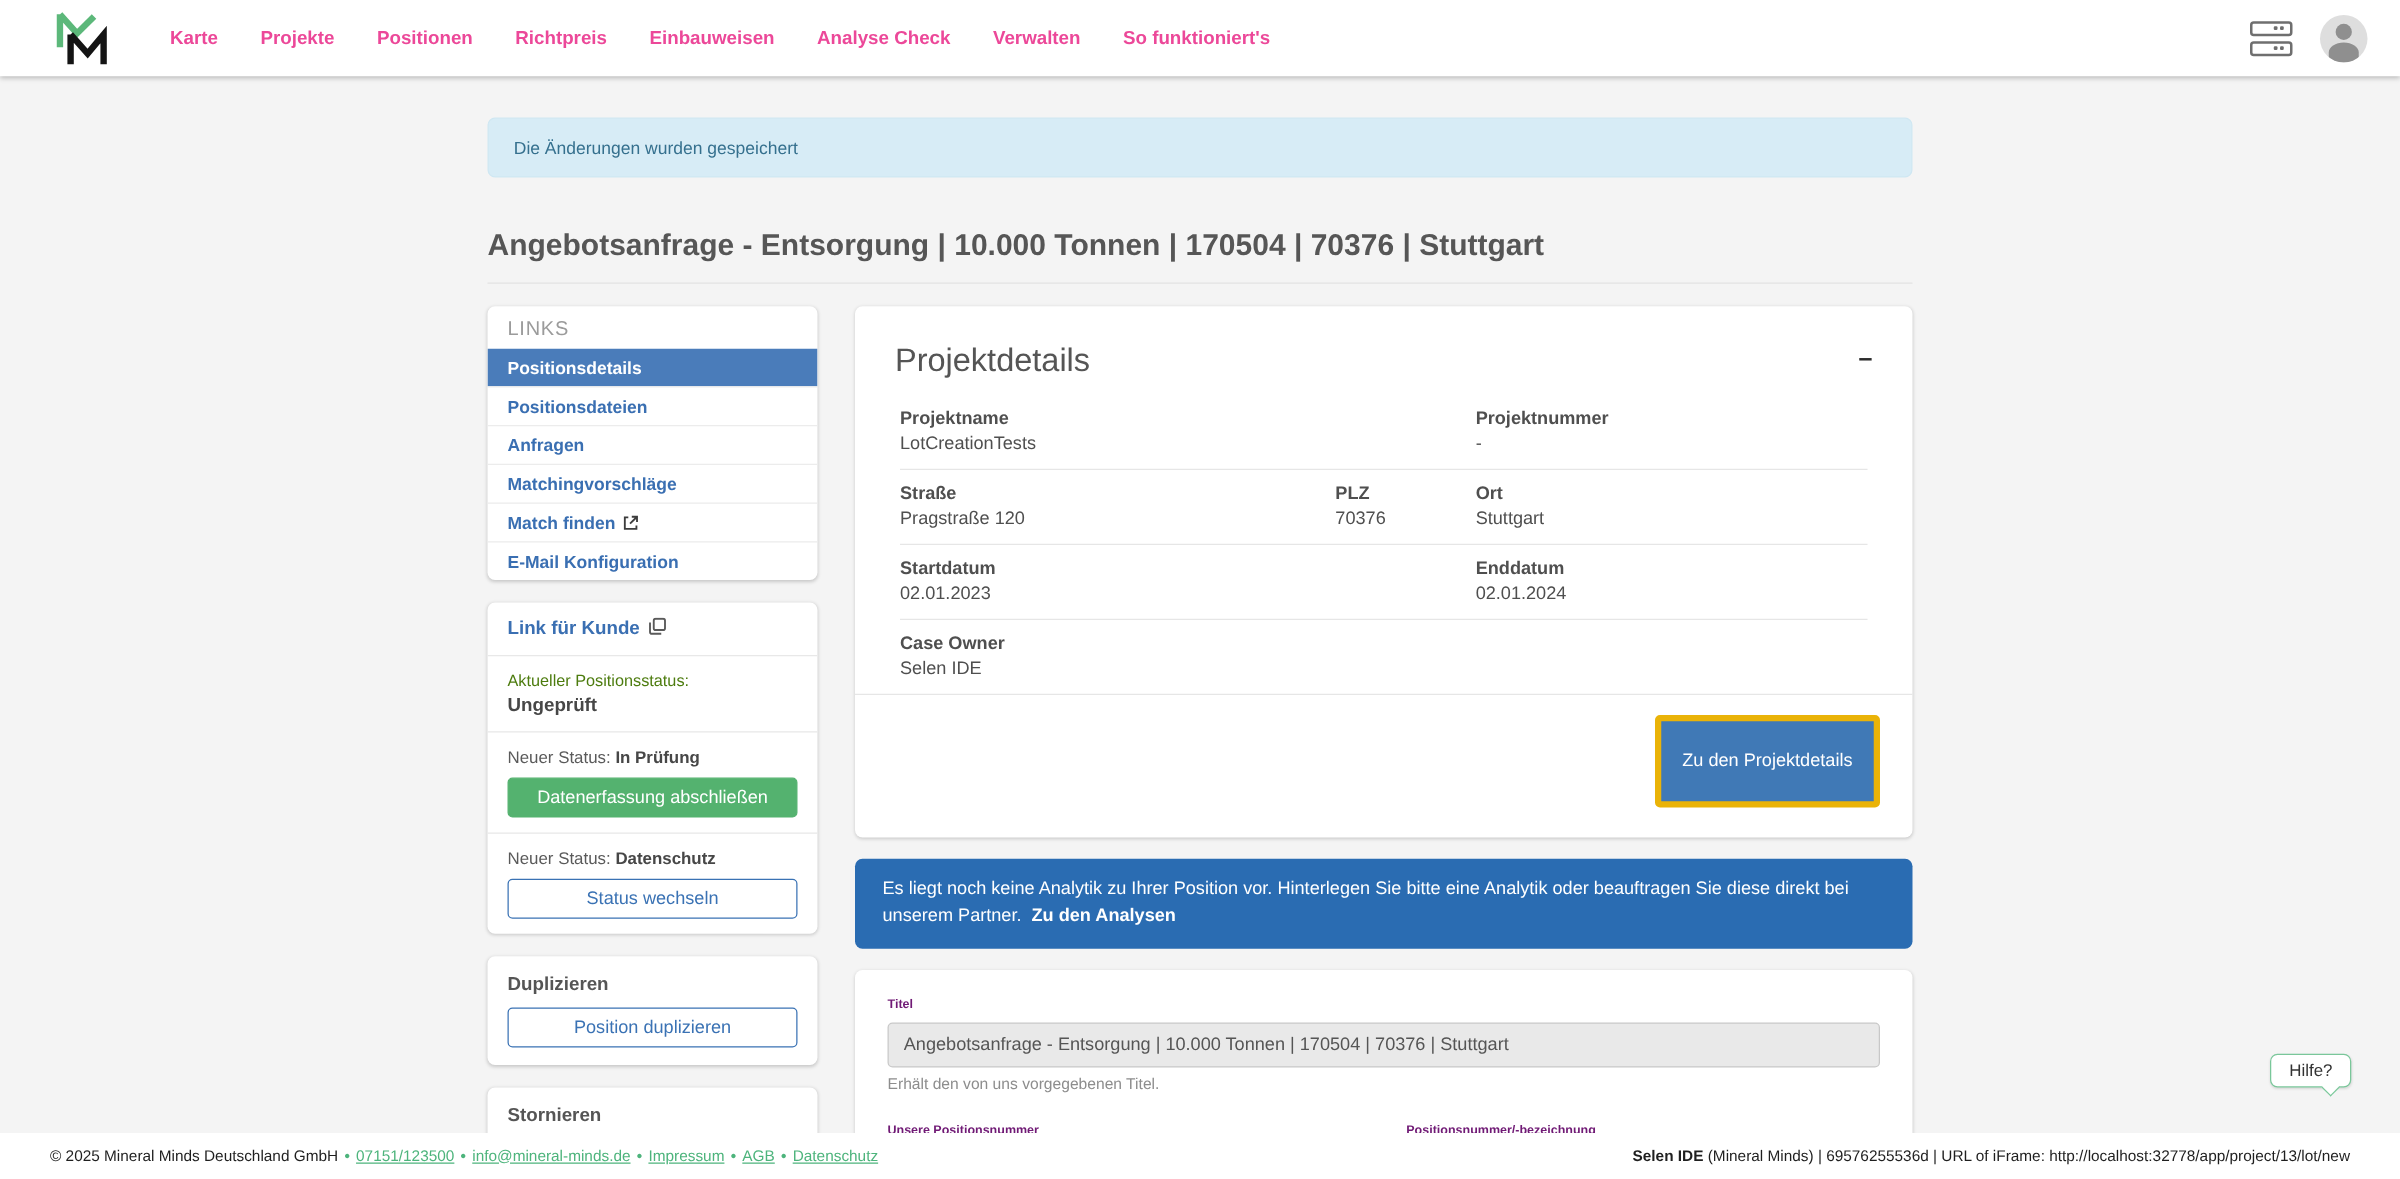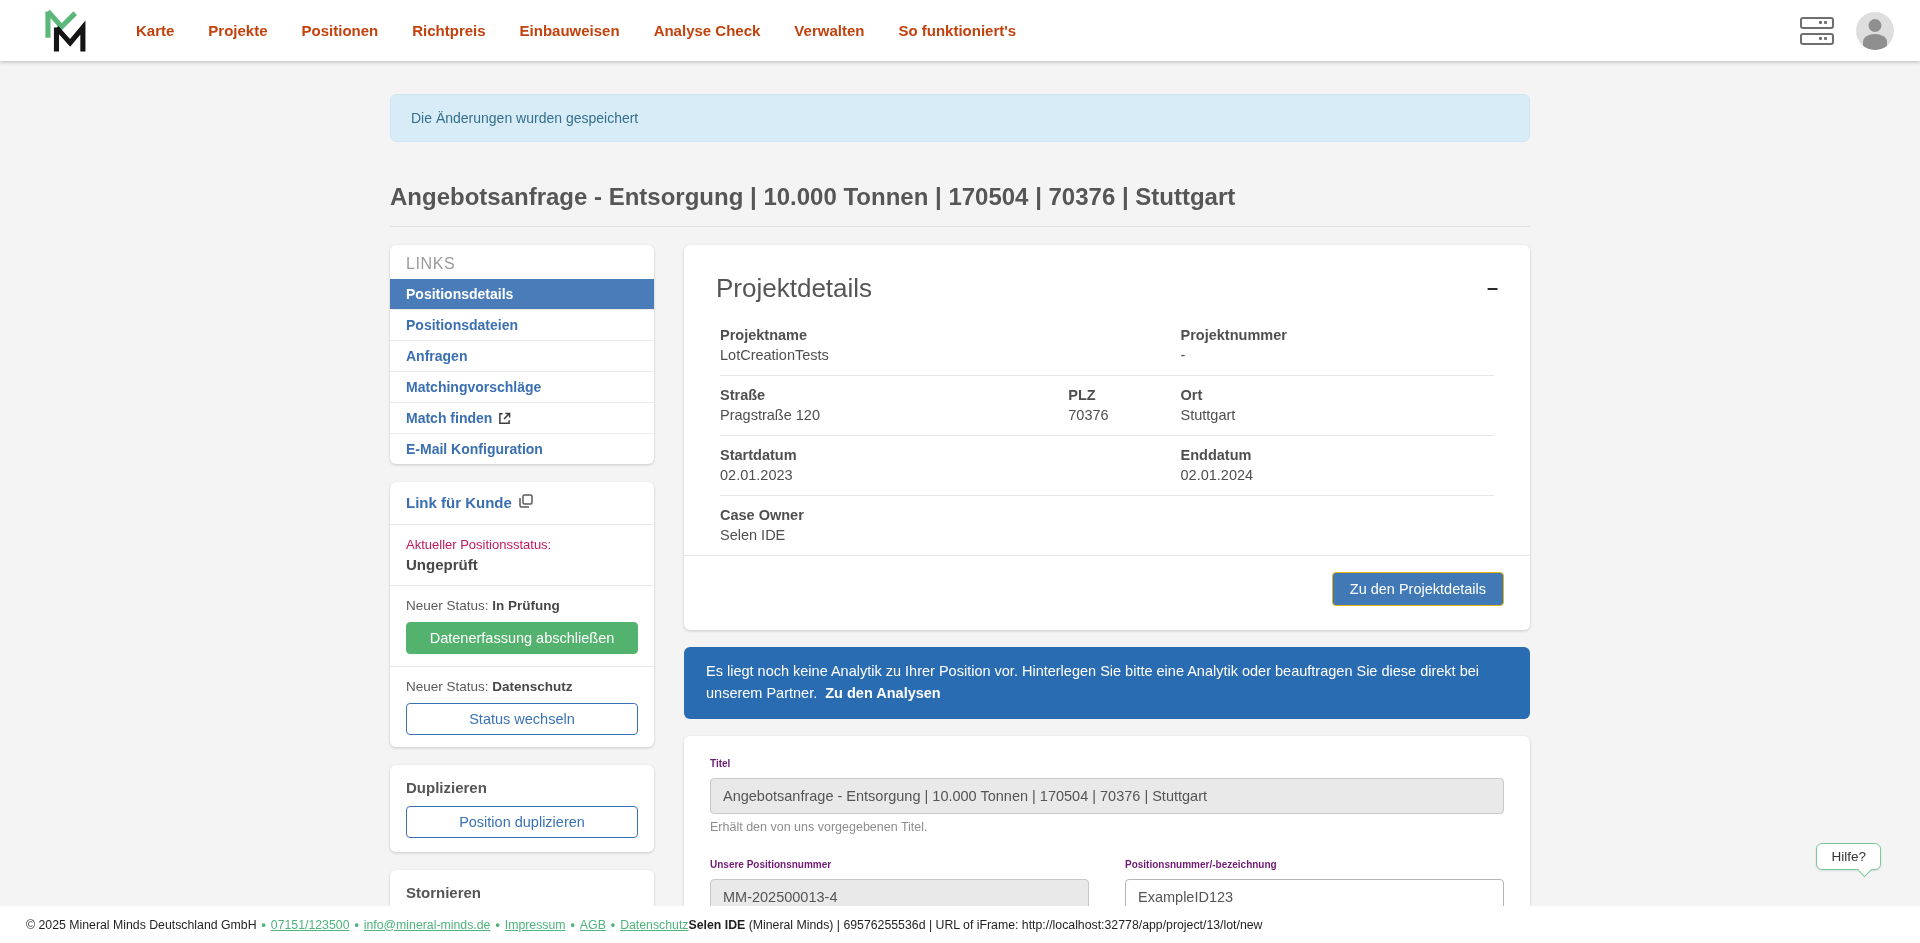--- a/index.html
+++ b/index.html
@@ -3,21 +3,21 @@
 <meta charset="utf-8">
 <style>
   * { margin:0; padding:0; box-sizing:border-box; }
   html,body { width:1920px; height:943px; }
   body { font-family:"Liberation Sans", sans-serif; background:#f4f4f4; overflow:hidden; position:relative; color:#555; }
 
   
   .topbar { height:61px; background:#fff; box-shadow:0 1px 4px rgba(0,0,0,.25); display:flex; align-items:center; padding:0 26px 0 42px; position:relative; z-index:40; }
   .logo { width:46px; height:50px; margin-right:48px; flex:0 0 auto; }
   .nav { display:flex; gap:34px; align-items:center; }
-  .nav-item { font-size:15px; font-weight:600; color:#c2410c; cursor:pointer; white-space:nowrap; }
+  .nav-item { font-size:15px; font-weight:600; color:#ec4899; cursor:pointer; white-space:nowrap; }
   .topbar-right { margin-left:auto; display:flex; align-items:center; gap:22px; }
   .deck-icon { width:34px; height:34px; display:flex; flex-direction:column; justify-content:center; gap:4px; }
   .deck-row { height:12px; border:2px solid #6f6f6f; border-radius:3px; position:relative; }
   .deck-row::before, .deck-row::after { content:""; position:absolute; top:2.5px; width:3px; height:3px; background:#6f6f6f; border-radius:1px; }
   .deck-row::before { right:5px; } .deck-row::after { right:10px; }
   .avatar { width:38px; height:38px; border-radius:50%; background:#dedede; position:relative; overflow:hidden; cursor:pointer; }
   .avatar::before { content:""; position:absolute; top:7px; left:50%; transform:translateX(-50%); width:13px; height:13px; border-radius:50%; background:#8f8f8f; }
   .avatar::after { content:""; position:absolute; top:22px; left:50%; transform:translateX(-50%); width:24px; height:16px; border-radius:50% 50% 0 0; background:#8f8f8f; }
 
   
@@ -34,21 +34,21 @@
   .side-card { margin-bottom:18px; overflow:hidden; }
   .links-header { font-size:16px; letter-spacing:.6px; color:#9b9b9b; padding:10px 16px 6px; }
   .side-link { display:flex; align-items:center; gap:6px; padding:7px 16px; font-size:14px; font-weight:600; color:#3a6fb2; border-top:1px solid #ececec; cursor:pointer; }
   .side-link:first-of-type { border-top:none; }
   .side-link.active { background:#4a7cba; color:#fff; border-top:none; }
   .ext-icon { width:13px; height:13px; flex:0 0 auto; }
   .side-section { padding:12px 16px; border-top:1px solid #e8e8e8; }
   .side-section:first-child { border-top:none; }
   .cust-link { font-size:15px; font-weight:600; color:#3a6fb2; cursor:pointer; display:inline-flex; align-items:flex-start; gap:7px; }
   .copy-icon { width:14px; height:14px; }
-  .muted-label { font-size:13px; color:#be185d; margin-bottom:4px; }
+  .muted-label { font-size:13px; color:#4d7c0f; margin-bottom:4px; }
   .status-value { font-size:15px; font-weight:700; color:#474747; }
   .new-status { font-size:13.5px; color:#5a5a5a; }
   .new-status b { color:#474747; }
   .btn { display:block; width:100%; text-align:center; border-radius:4px; font-size:14.5px; font-family:inherit; cursor:pointer; padding:7px 8px; }
   .btn-green { margin-top:9px; background:#54b26f; border:1px solid #54b26f; color:#fff; }
   .btn-outline-blue { margin-top:9px; background:#fff; border:1.5px solid #3a72b4; color:#3a72b4; }
   .side-card-title { font-size:15px; font-weight:700; color:#555; margin-bottom:10px; }
   .btn-outline-red { background:#fff; border:1.5px solid #e05e5e; color:#333; }
   .caret-down { display:inline-block; margin-left:7px; vertical-align:middle; width:0; height:0; border-left:4px solid transparent; border-right:4px solid transparent; border-top:5px solid #333; }
 
@@ -59,41 +59,41 @@
   .collapse-btn { font-size:20px; font-weight:700; color:#2b2b2b; cursor:pointer; line-height:1; padding:4px 6px; }
   .pd-body { padding:6px 36px 0; }
   .pd-row { display:grid; padding:11px 0 12px; border-top:1px solid #e6e6e6; }
   .pd-row.first { border-top:none; }
   .cols-2 { grid-template-columns:59.5% 1fr; }
   .cols-3 { grid-template-columns:45% 14.5% 1fr; }
   .cols-1 { grid-template-columns:1fr; }
   .f-label { font-size:14.5px; font-weight:700; color:#4f4f4f; margin-bottom:4px; }
   .f-value { font-size:14.5px; color:#4f4f4f; }
   .pd-footer { border-top:1px solid #e6e6e6; margin:0 0 0; padding:16px 26px 24px; text-align:right; }
-  .btn-blue { display:inline-block; width:auto; background:#4079b6; border:1px solid #eab308; color:#fff; padding:8px 17px; }
+  .btn-blue { display:inline-block; width:auto; background:#4079b6; border:5px solid #eab308; color:#fff; padding:24px 17px; }
 
   
   .banner-blue { margin-top:17px; background:#2a6cb2; border-radius:6px; color:#fff; font-size:14.5px; line-height:1.5; padding:14px 22px; }
   .banner-link { font-weight:700; margin-left:8px; cursor:pointer; color:#fff; }
 
   
   .form-card { margin-top:17px; padding:22px 26px 40px; }
   .form-label { font-size:10px; font-weight:700; color:#701a75; margin-bottom:9px; }
   .text-input { width:100%; height:36px; border-radius:4px; padding:0 12px; font-size:14.5px; font-family:inherit; color:#555; }
   .input-disabled { background:#e9e9e9; border:1px solid #c8c8c8; }
   .input-normal { background:#fff; border:1px solid #b5b5b5; }
   .helper { margin-top:6px; font-size:12.5px; color:#8d8d8d; }
   .form-grid { margin-top:25px; display:grid; grid-template-columns:1fr 1fr; gap:36px; }
 
   
   .help-bubble { position:fixed; right:39px; bottom:73px; background:#fff; border:1.5px solid #7ac79a; border-radius:6px; padding:5px 14px; font-size:13.5px; color:#333; cursor:pointer; z-index:60; box-shadow:0 1px 2px rgba(0,0,0,.12); }
   .help-bubble::after { content:""; position:absolute; bottom:-6px; right:10px; width:10px; height:10px; background:#fff; border-right:1.5px solid #7ac79a; border-bottom:1.5px solid #7ac79a; transform:rotate(45deg); }
 
   
-  .footer { position:fixed; left:0; bottom:0; width:100%; height:37px; background:#fff; display:flex; align-items:center; padding:0 26px; font-size:12.3px; color:#1f1f1f; z-index:50; }
+  .footer { position:fixed; left:0; bottom:0; width:100%; height:37px; background:#fff; display:flex; align-items:center; justify-content:space-between; padding:0 40px; font-size:12.3px; color:#1f1f1f; z-index:50; }
   .footer-left { display:flex; align-items:center; gap:5px; white-space:nowrap; }
   .f-sep { color:#4db47c; font-weight:700; }
   .f-link { color:#4db47c; text-decoration:underline; cursor:pointer; }
   .footer-right { white-space:nowrap; color:#1f1f1f; }
   .footer-right b { font-weight:700; }
 </style>
 </head>
 <body>
 
 <header class="topbar">

